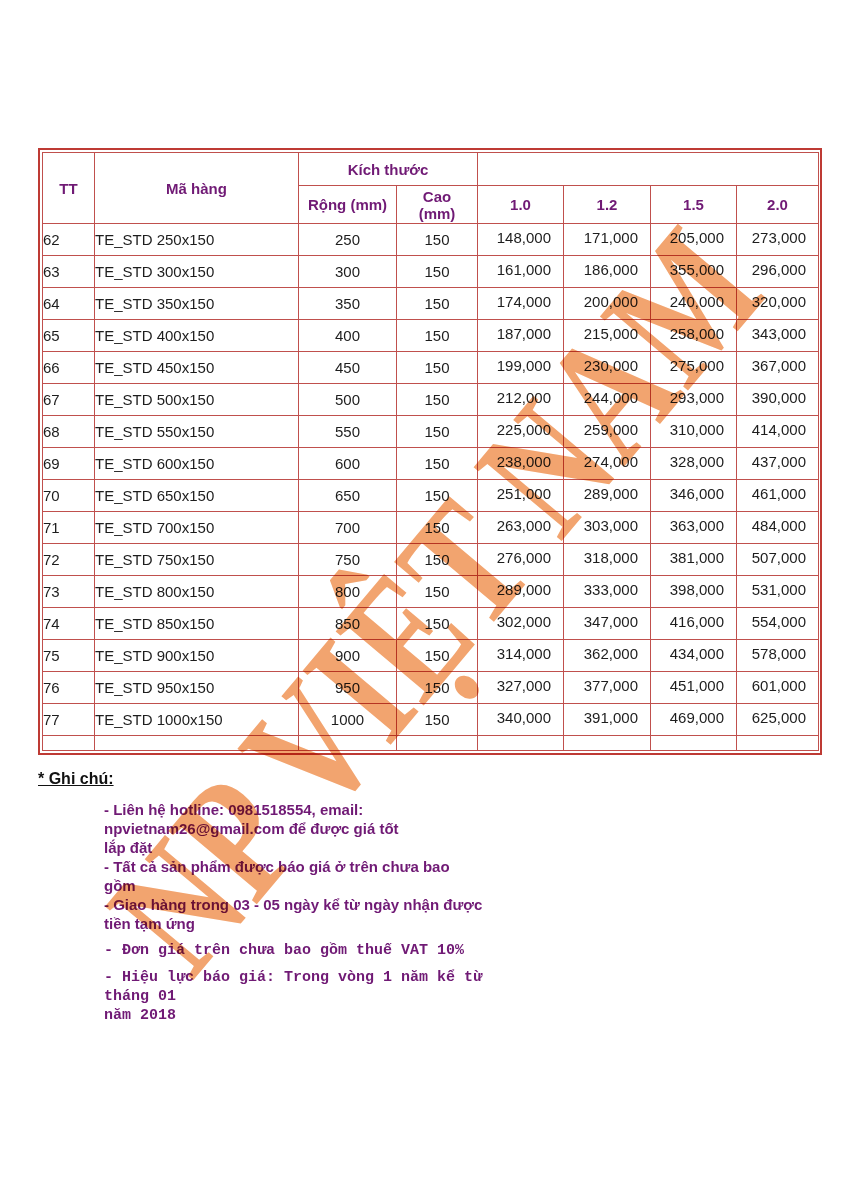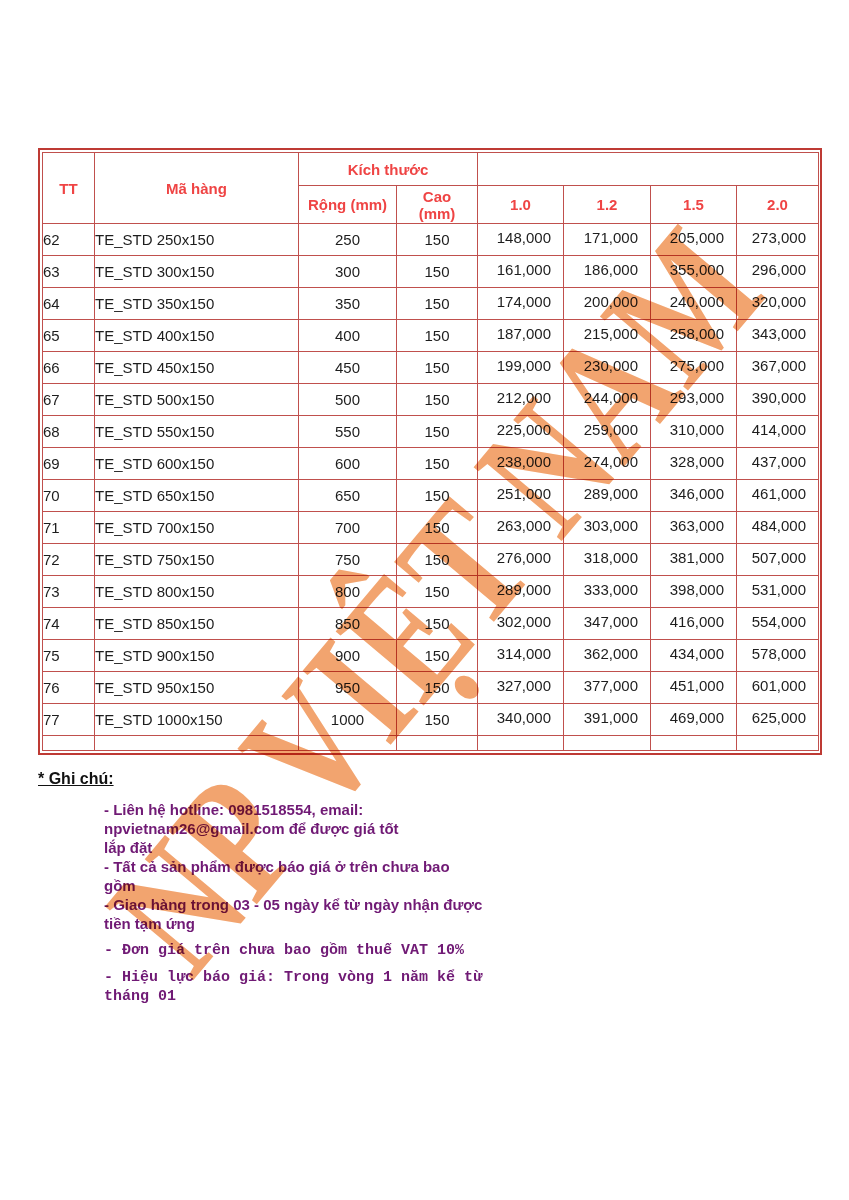--- a/index.html
+++ b/index.html
@@ -29,21 +29,21 @@
   .price-table td, .price-table th {
     border: 1px solid #c0504d;
     font-size: 15px;
     vertical-align: middle;
     overflow: hidden;
     white-space: nowrap;
   }
   .price-table th {
     font-weight: bold;
     text-align: center;
-    color: #ef4444;
+    color: #701a75;
   }
   tr.hrow1 { height: 33px; }
   tr.hrow2 { height: 38px; }
   tr.drow  { height: 32px; }
   tr.erow  { height: 15px; }
   .hdr-cao div { line-height: 17px; }
   .c-tt   { text-align: left; }
   .c-code { text-align: left; }
   .c-num  { text-align: center; }
   .c-price {
@@ -316,15 +316,16 @@
       </div>
       <div class="note-item">
         <div>- Giao hàng trong 03 - 05 ngày kể từ ngày nhận được</div>
         <div>tiền tạm ứng</div>
       </div>
       <div class="note-item gap">
         <div>- Đơn giá trên chưa bao gồm thuế VAT 10%</div>
       </div>
       <div class="note-item gap">
         <div>- Hiệu lực báo giá: Trong vòng 1 năm kể từ tháng 01</div>
+        <div>năm 2018</div>
       </div>
     </div>
 </div>
 
 </body></html>

